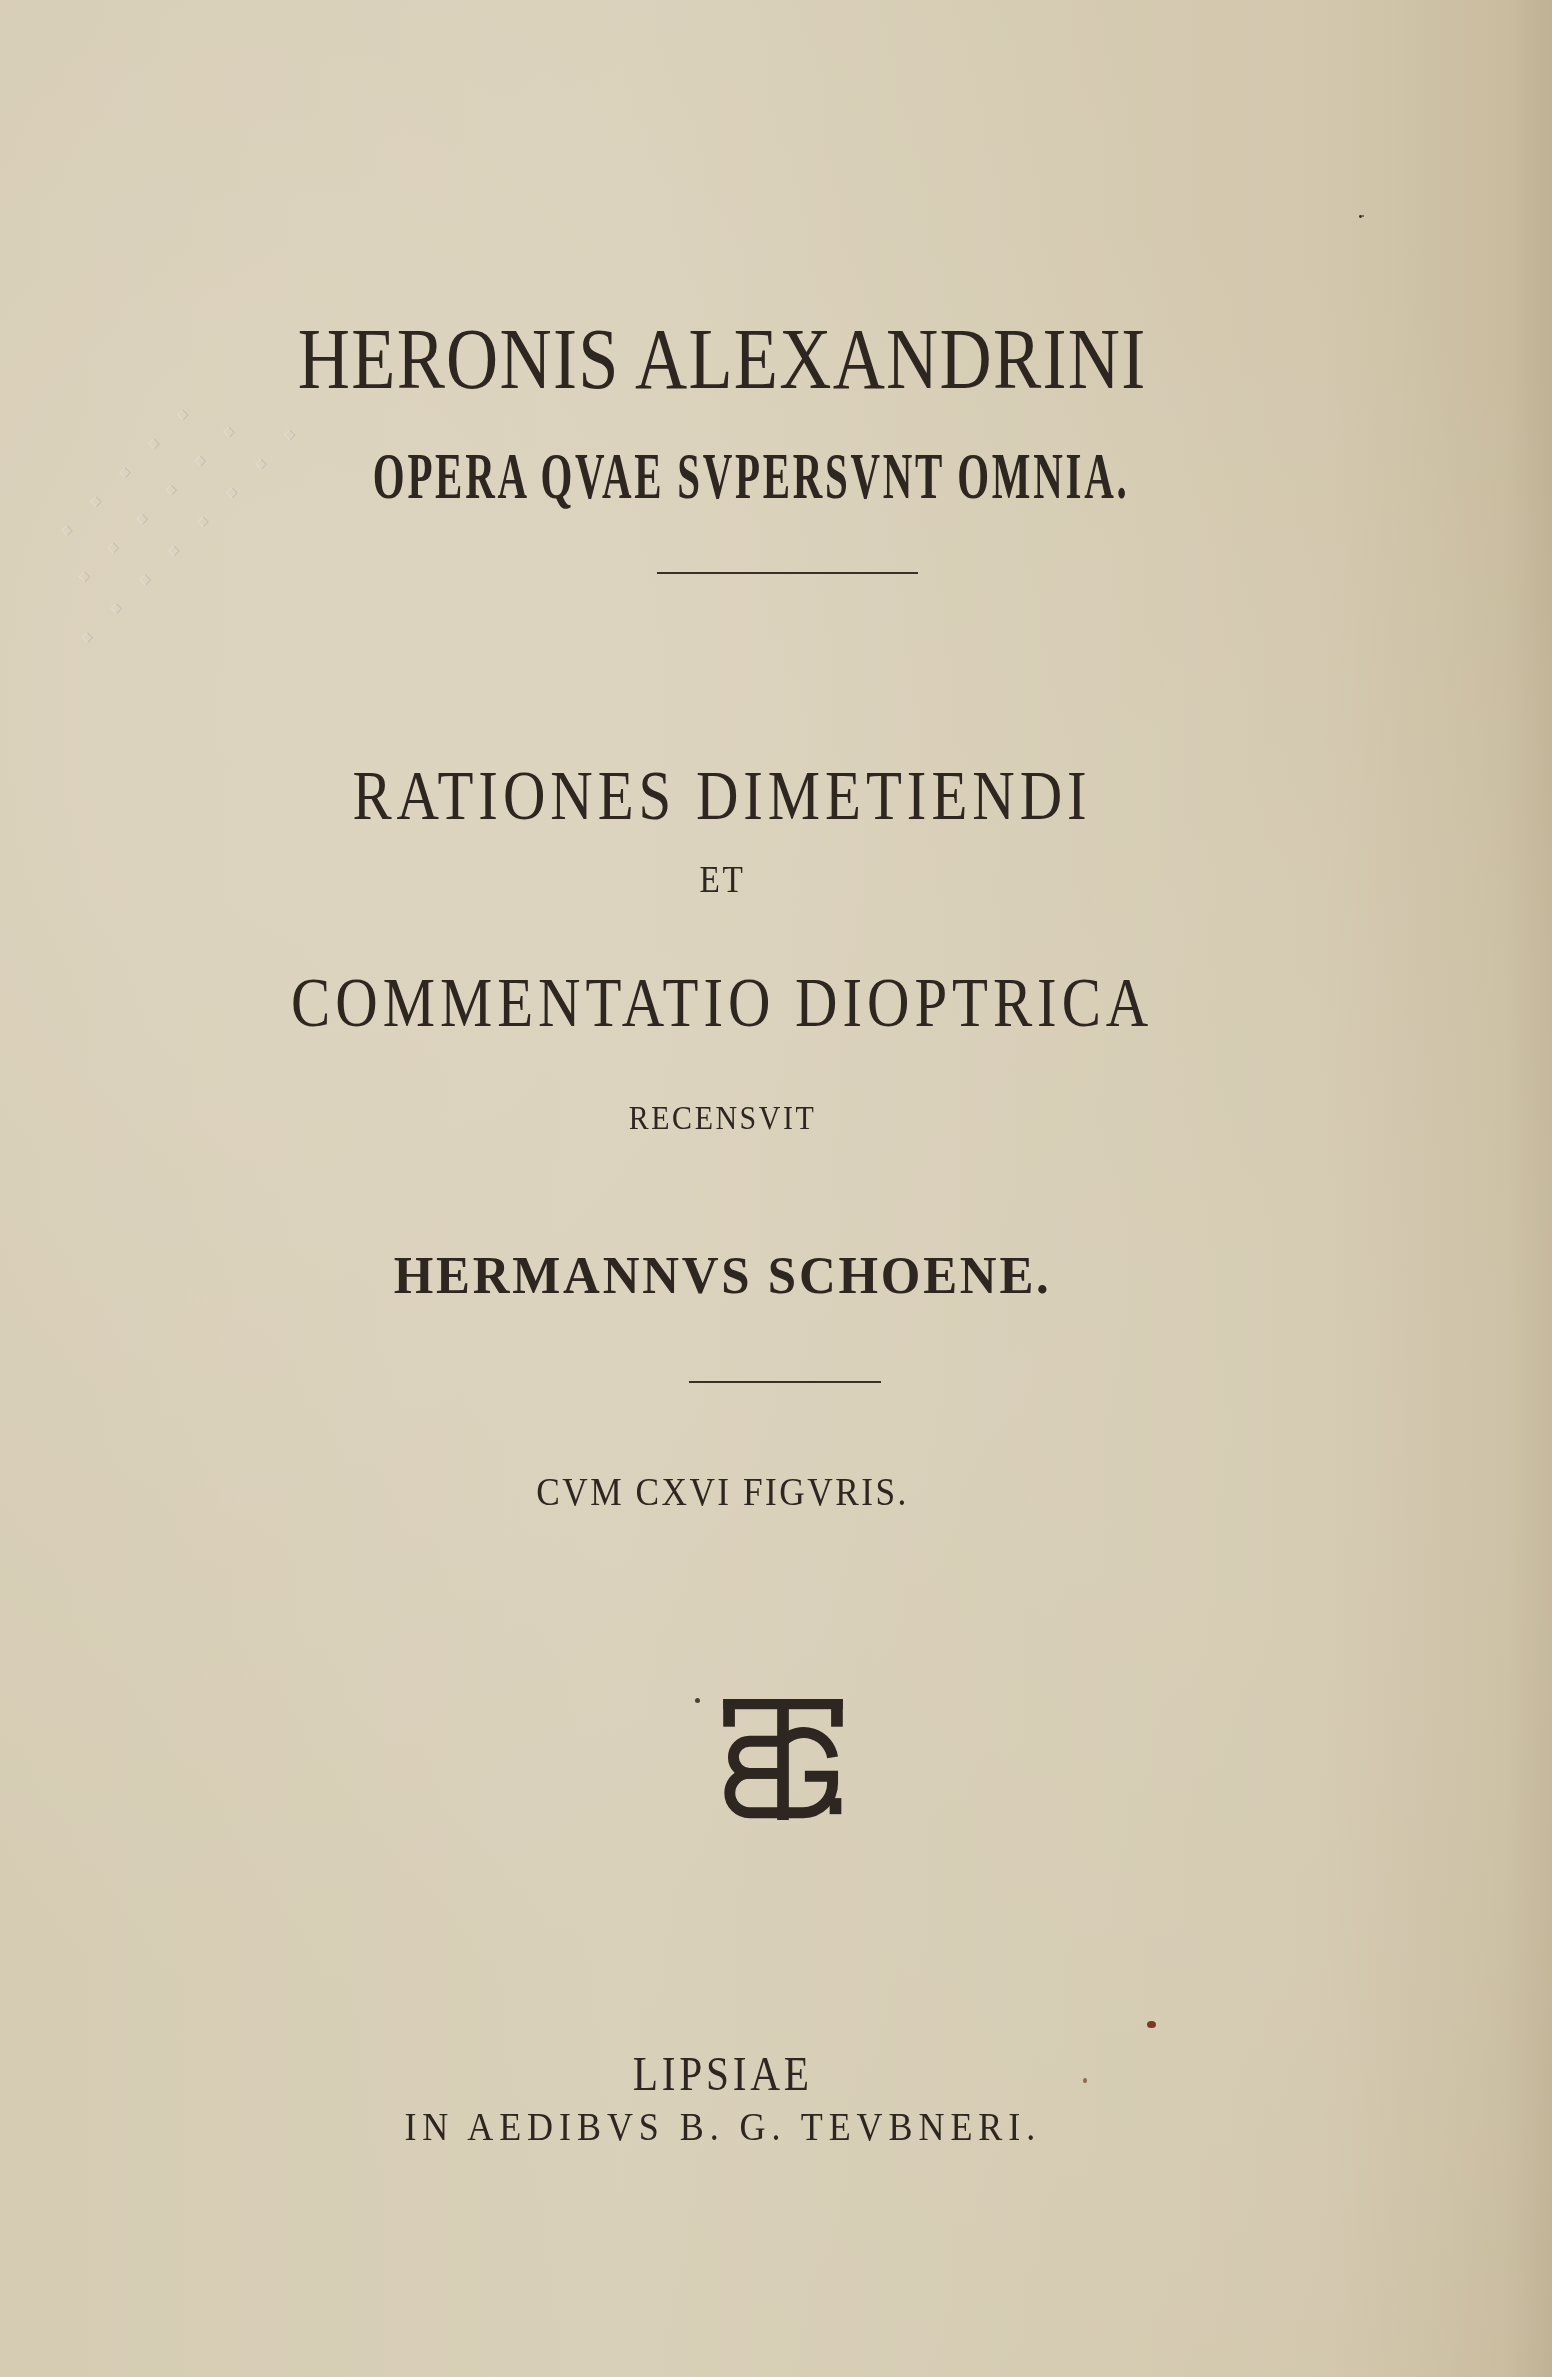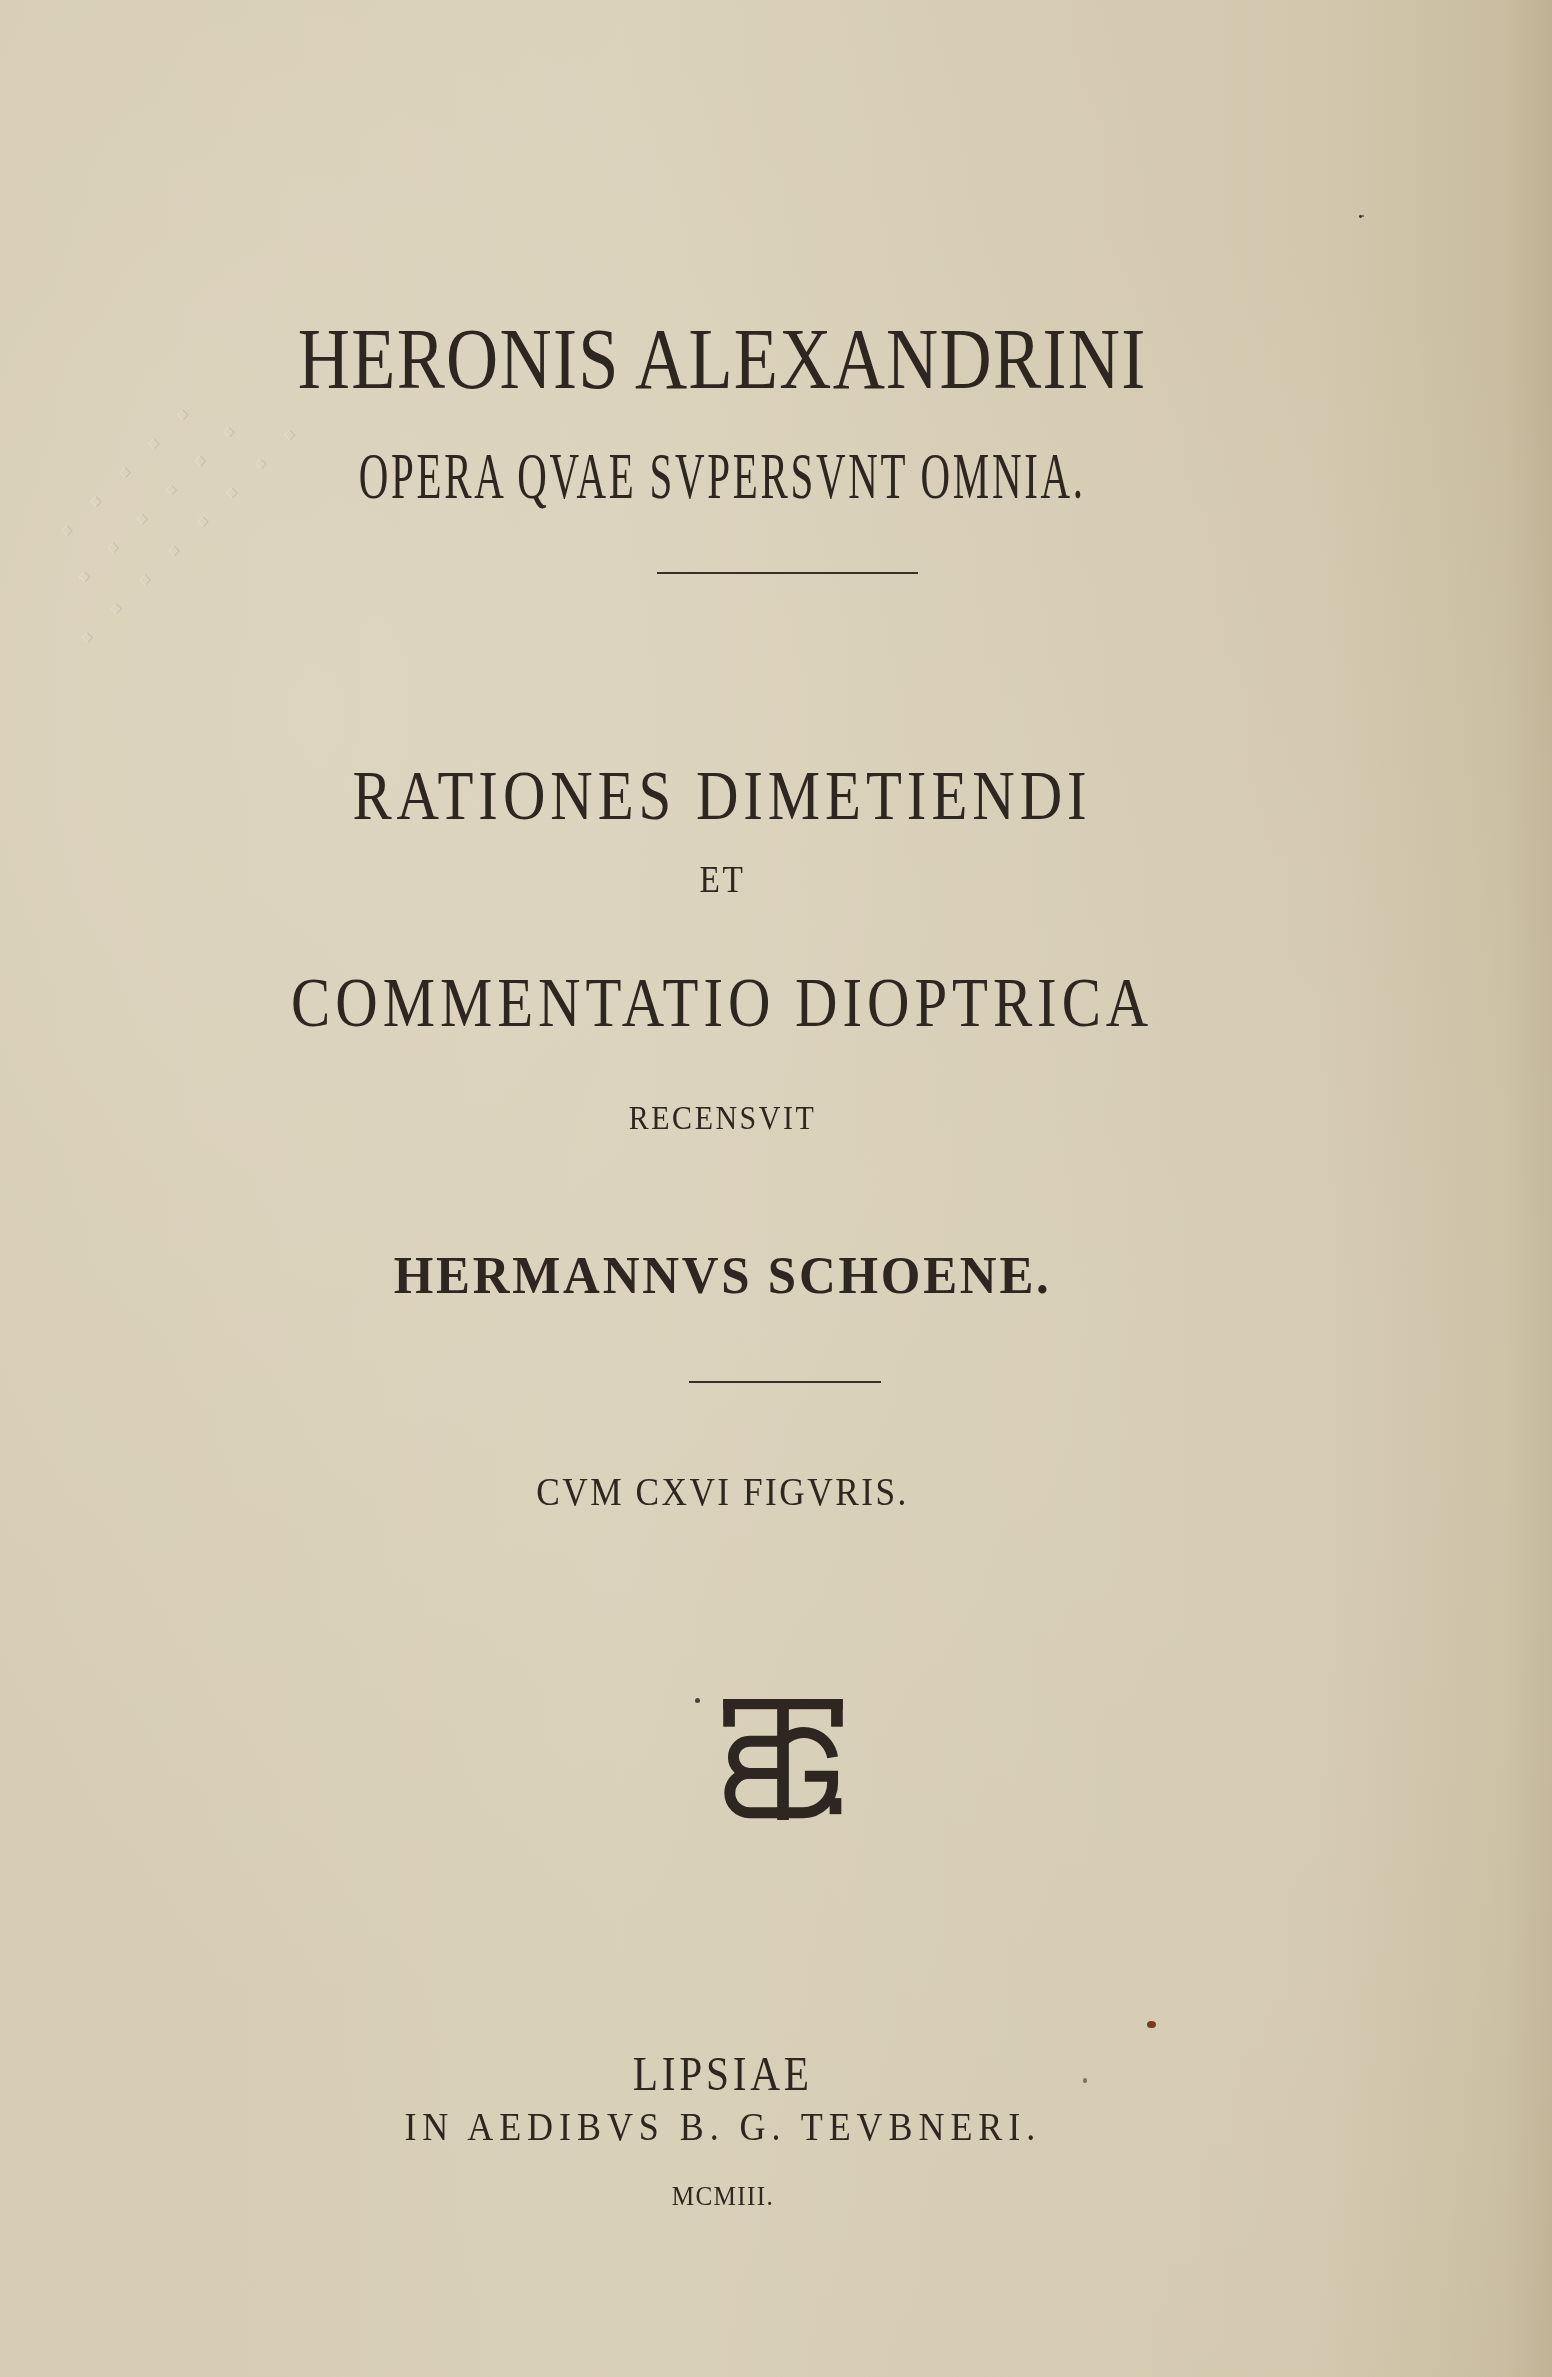--- a/index.html
+++ b/index.html
@@ -77,21 +77,21 @@
   <div class="stamp">
     <div>· · · · ·</div>
     <div>· · · · · ·</div>
     <div>· · · · · · · ·</div>
   </div>
 
   <div class="line" style="top:316px; font-size:86px;">
     <span class="condensed" style="transform:scaleX(0.84); letter-spacing:1.5px;">HERONIS ALEXANDRINI</span>
   </div>
 
-  <div class="line" style="top:443px; font-size:66px; font-weight:normal;">
+  <div class="line" style="top:443px; font-size:66px; font-weight:bold;margin-left:29px;">
     <span class="condensed" style="transform:scaleX(0.62); letter-spacing:4.4px;">OPERA QVAE SVPERSVNT OMNIA.</span>
   </div>
 
   <div class="rule" style="left:657px; top:572px; width:261px;"></div>
 
 
   <div class="line" style="top:761px; font-size:70px;">
     <span class="condensed" style="transform:scaleX(0.84); letter-spacing:5.9px;">RATIONES DIMETIENDI</span>
   </div>
 
@@ -134,23 +134,20 @@
   </svg>
 
   <div class="line" style="top:2030px; font-size:48px;margin-top:20px;">
     <span class="condensed" style="transform:scaleX(0.86); letter-spacing:4.4px;">LIPSIAE</span>
   </div>
 
   <div class="line" style="top:2107px; font-size:40px;">
     <span class="condensed" style="transform:scaleX(0.9); letter-spacing:6.6px;">IN AEDIBVS B. G. TEVBNERI.</span>
   </div>
 
-  <div class="line" style="top:2182px; font-size:28px;">
-    <span class="condensed" style="transform:scaleX(0.9); letter-spacing:1.5px;">MCMIII.</span>
-  </div>
 
   <div class="speck" style="left:1147px; top:2021px; width:8.8px; height:7.3px; background:#7a3a22;"></div>
   <div class="speck" style="left:1083px; top:2078px; width:3.7px; height:5.1px; background:#8b6b4e;"></div>
   <div class="speck" style="left:695px; top:1698px; width:5.1px; height:5.1px; background:#4a4038;"></div>
   <div class="speck" style="left:1359px; top:215px; width:2.9px; height:2.9px; background:#3a3028;"></div>
   <div class="speck" style="left:1362px; top:215px; width:2.2px; height:2.2px; background:#5a5048;"></div>
 </div>
 
 
 </body></html>

